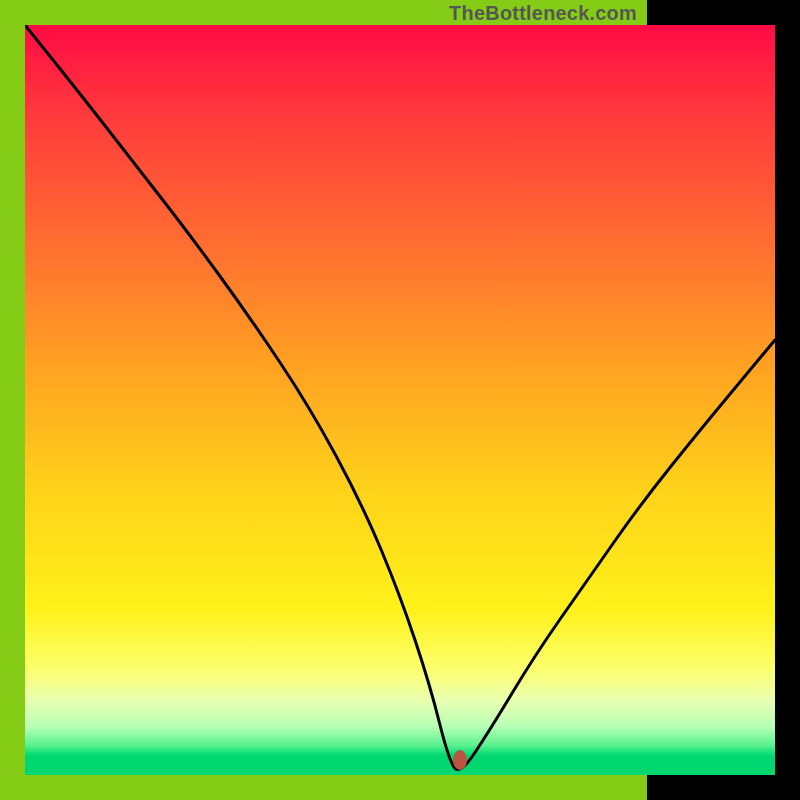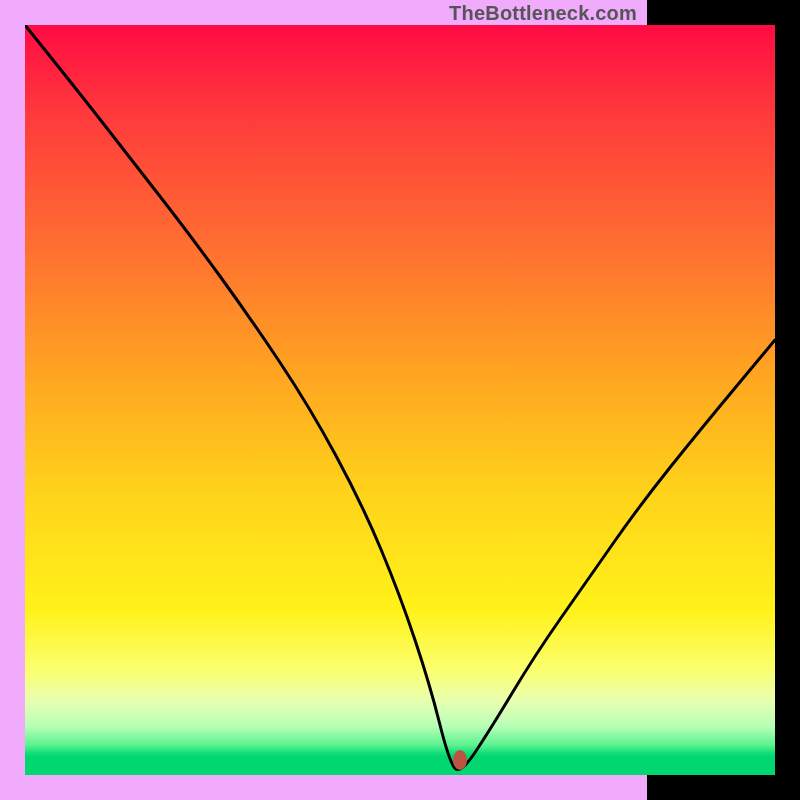--- a/index.html
+++ b/index.html
@@ -8,21 +8,21 @@
     width: 800px;
     height: 800px;
     background: #000;
     font-family: Arial, Helvetica, sans-serif;
     overflow: hidden;
   }
   .frame {
     position: relative;
     width: 647px;
     height: 800px;
-    background: #f0abfc;
+    background: #84cc16;
   }
   .watermark {
     position: absolute;
     top: 2px;
     right: 10px;
     color: #555;
     font-size: 20px;
     font-weight: bold;
     letter-spacing: 0.2px;
     user-select: none;

